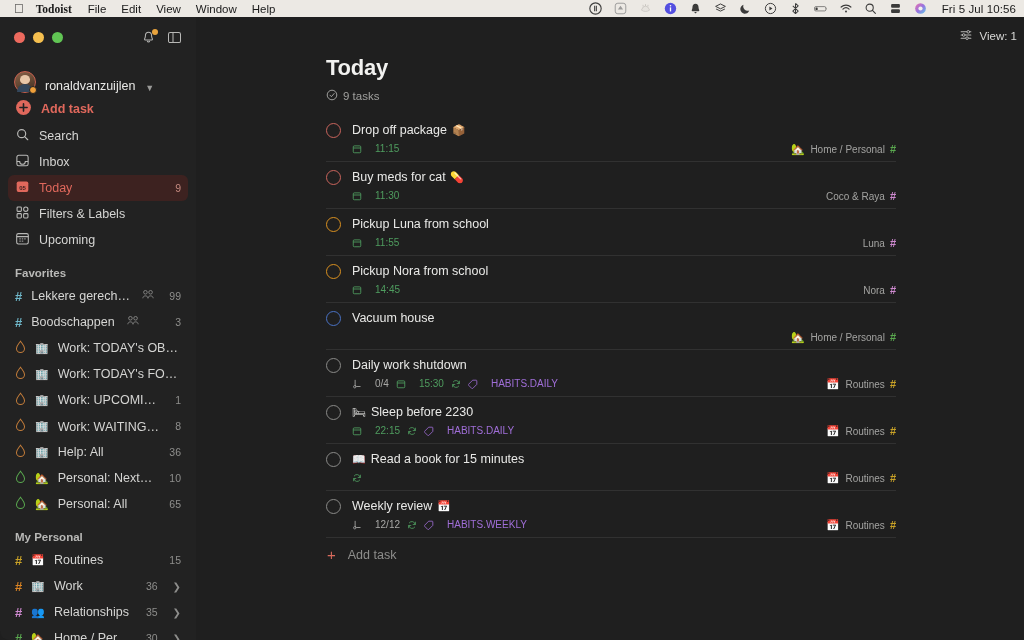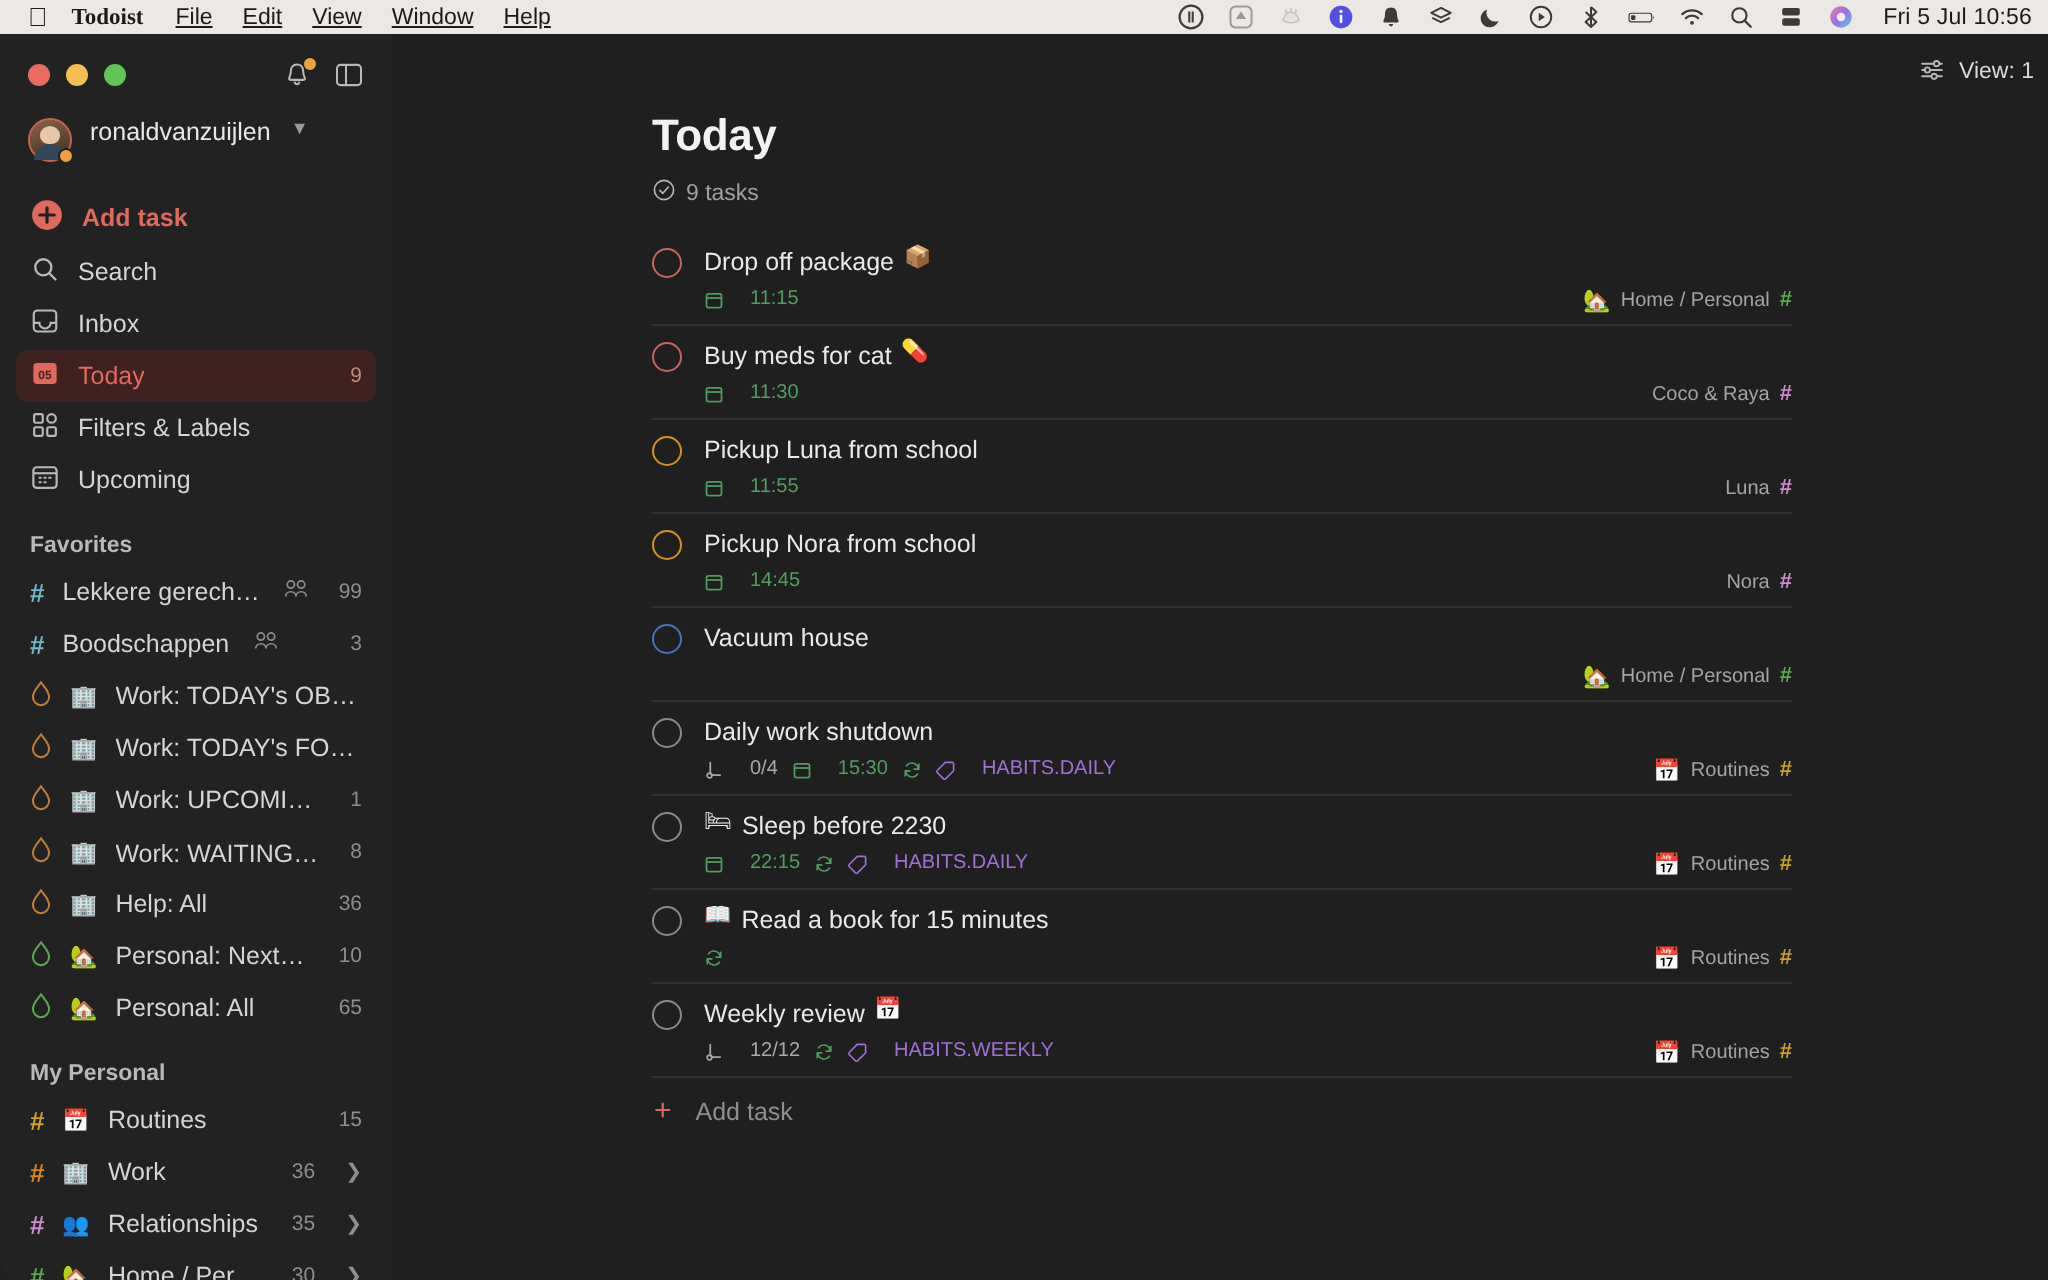--- a/index.html
+++ b/index.html
@@ -15,21 +15,21 @@
   .menubar {
     position: absolute; top: 0; left: 0;
     width: 1024px; height: 17px;
     background: #ece9e4;
     display: flex; align-items: center;
     font-size: 11.5px; color: #1a1a1a;
     padding: 0 8px;
   }
   .mb-apple { font-size: 13px; margin: 0 12px 0 6px; line-height: 1; }
   .mb-app { font-weight: bold; margin-right: 16px; font-family: Liberation Serif, serif; }
-  .mb-item { margin-right: 15px; text-decoration: underline; }
+  .mb-item { margin-right: 15px; }
   .mb-right { margin-left: auto; display: flex; align-items: center; gap: 11px; }
   .mb-ico { display: inline-flex; align-items: center; justify-content: center;
             width: 14px; height: 13px; opacity: .85; }
   .mb-ico svg { display: block; }
   .mb-clock { font-size: 11.5px; letter-spacing: .1px; margin-left: 3px; }
 
   
   .app {
     position: absolute; top: 17px; left: 0;
     width: 1024px; height: 623px;
@@ -56,21 +56,21 @@
   .side-head-icons { margin-left: auto; display: flex; align-items: center; gap: 11px; }
   .bell-wrap { position: relative; width: 15px; height: 15px; }
   .badge-dot {
     position: absolute; right: -2px; top: -1px;
     width: 6px; height: 6px; border-radius: 50%;
     background: #e8a33d;
   }
   .ico { color: #b8b8b6; display: block; }
 
   .account {
-    display: flex; align-items: flex-start; gap: 9px;
+    display: flex; align-items: flex-end; gap: 9px;
     height: 34px; margin: 8px 8px 2px 8px; padding: 0 6px;
     border-radius: 6px; cursor: default;
   }
   .avatar {
     position: relative; width: 22px; height: 22px; border-radius: 50%;
     background: linear-gradient(160deg,#8a6248 0%,#5d4330 60%,#3d2c20 100%);
     border: 1px solid #c9604f; flex: none; overflow: visible;
   }
   .avatar::before {
     content: ""; position: absolute; left: 5px; top: 3px;
@@ -149,21 +149,21 @@
     border-bottom: 1px solid #313131;
   }
   .task-main { display: flex; align-items: flex-start; gap: 11px; }
   .circle {
     width: 15px; height: 15px; border-radius: 50%;
     border: 1.4px solid #8a8a88; flex: none; margin-top: 1px;
     cursor: pointer;
   }
   .title {
     font-size: 12.5px; color: #e9e9e7; line-height: 16px;
-    display: flex; gap: 5px;
+    display: flex; align-items: center; gap: 5px;
   }
   .meta {
     display: flex; align-items: center; gap: 7px;
     margin-top: 4px; margin-left: 26px;
     font-size: 10px; min-height: 13px;
   }
   .meta .m { display: inline-flex; align-items: center; gap: 13px; }
   .m.date { color: #4f9d5f; }
   .m.sub { color: #a8a8a6; }
   .m.label { color: #a06ed8; }

